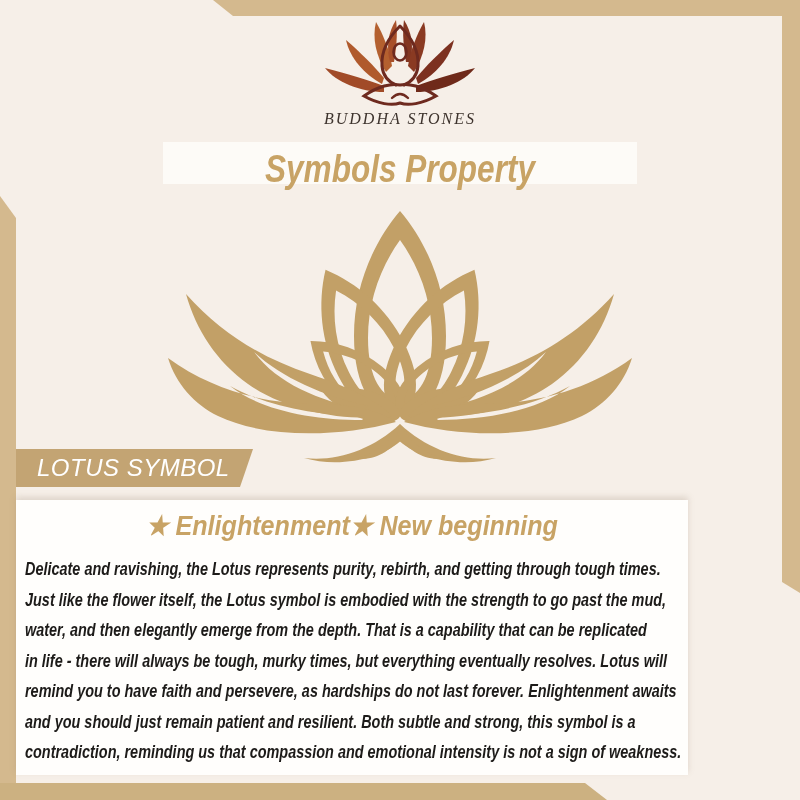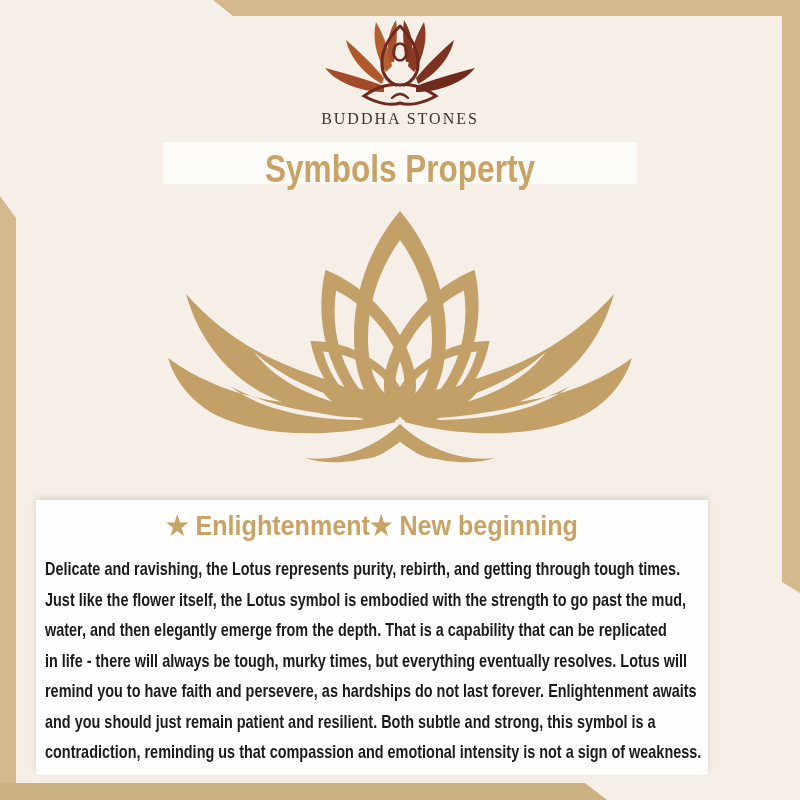--- a/index.html
+++ b/index.html
@@ -1,17 +1,17 @@
 <!DOCTYPE html>
 <html style="--bg-cream: #f6efe8; --panel-white: #fffefc; --band-white: #fdfbf7; --border-tan: #d4b98e; --bottom-tan: #ccb181; --banner-tan: #c3a473; --lotus-tan: #c2a067; --gold-text: #c8a365; --body-text: #1d1b19; --brand-text: #3d332d; --logo-maroon: #6e2a1f; --logo-orange: #b05c2e; --banner-text: #ffffff;"><head>
 <meta charset="utf-8">
 <style>
   html,body{margin:0;padding:0;background:#ffffff;}
   .stage{position:relative;width:800px;height:800px;background:var(--bg-cream);overflow:hidden;
-         font-family:"Liberation Sans",sans-serif;}
+         font-family:"Liberation Sans",sans-serif;font-style:italic;}
   
   .band-top{position:absolute;left:213px;top:0;width:587px;height:16px;background:var(--border-tan);
             clip-path:polygon(0 0,100% 0,100% 100%,20px 100%);}
   .band-right{position:absolute;left:782px;top:0;width:18px;height:593px;background:var(--border-tan);
             clip-path:polygon(0 0,100% 0,100% 100%,0 582px);}
   .band-left{position:absolute;left:0;top:196px;width:16px;height:604px;background:var(--border-tan);
             clip-path:polygon(0 0,100% 22px,100% 100%,0 100%);}
   .band-bottom{position:absolute;left:0;top:783px;width:607px;height:17px;background:var(--bottom-tan);
             clip-path:polygon(0 0,585px 0,100% 100%,0 100%);}
   
@@ -26,21 +26,21 @@
   
   .lotus{position:absolute;left:160px;top:198px;width:480px;height:268px;}
   .lotus-fill{fill:var(--lotus-tan);}
   
   .banner{position:absolute;left:16px;top:449px;width:237px;height:38px;background:var(--banner-tan);
           clip-path:polygon(0 0,100% 0,calc(100% - 13px) 100%,0 100%);}
   .banner-text{display:block;padding-left:21px;line-height:38px;font-size:24px;
                color:var(--banner-text);letter-spacing:0.5px;}
   
   .content-box{position:absolute;left:16px;top:500px;width:672px;height:275px;background:var(--panel-white);
-               box-shadow:0 -3px 6px rgba(150,130,110,0.25);margin-left:20px;}
+               box-shadow:0 -3px 6px rgba(150,130,110,0.25);}
   .heading{position:absolute;left:0;top:10px;width:100%;text-align:center;font-size:27px;
            font-weight:bold;color:var(--gold-text);transform:scaleX(0.93);}
   .paragraph{position:absolute;left:9px;top:54px;}
   .pline{white-space:nowrap;height:30.5px;line-height:30.5px;font-size:19px;font-weight:bold;
          color:var(--body-text);transform:scaleX(0.76);transform-origin:0 50%;}
   
   .maroon-stroke{stroke:var(--logo-maroon);fill:none;stroke-linecap:round;}
 </style>
 </head>
 <body>
@@ -91,20 +91,23 @@
     <use href="#petal-outline" class="lotus-fill" transform="translate(240,218) rotate(-27) scale(0.8)"></use>
     <use href="#petal-outline" class="lotus-fill" transform="translate(240,218) rotate(27) scale(0.8)"></use>
     <use href="#petal-outline" class="lotus-fill" transform="translate(240,218) rotate(-50) scale(0.57)"></use>
     <use href="#petal-outline" class="lotus-fill" transform="translate(240,218) rotate(50) scale(0.57)"></use>
     <use href="#petal-solid" class="lotus-fill" transform="translate(240,218) rotate(-72) scale(0.55)"></use>
     <use href="#petal-solid" class="lotus-fill" transform="translate(240,218) rotate(72) scale(0.55)"></use>
     <use href="#lower-leaves" class="lotus-fill"></use>
     <use href="#lower-leaves" class="lotus-fill" transform="matrix(-1,0,0,1,480,0)"></use>
   </svg>
 
+  <div class="banner">
+    <span class="banner-text">LOTUS SYMBOL</span>
+  </div>
 
   <div class="content-box">
     <div class="heading">★ Enlightenment★ New beginning</div>
     <div class="paragraph">
       <div class="pline">Delicate and ravishing, the Lotus represents purity, rebirth, and getting through tough times.</div>
       <div class="pline">Just like the flower itself, the Lotus symbol is embodied with the strength to go past the mud,</div>
       <div class="pline">water, and then elegantly emerge from the depth. That is a capability that can be replicated</div>
       <div class="pline">in life - there will always be tough, murky times, but everything eventually resolves. Lotus will</div>
       <div class="pline">remind you to have faith and persevere, as hardships do not last forever. Enlightenment awaits</div>
       <div class="pline">and you should just remain patient and resilient. Both subtle and strong, this symbol is a</div>

